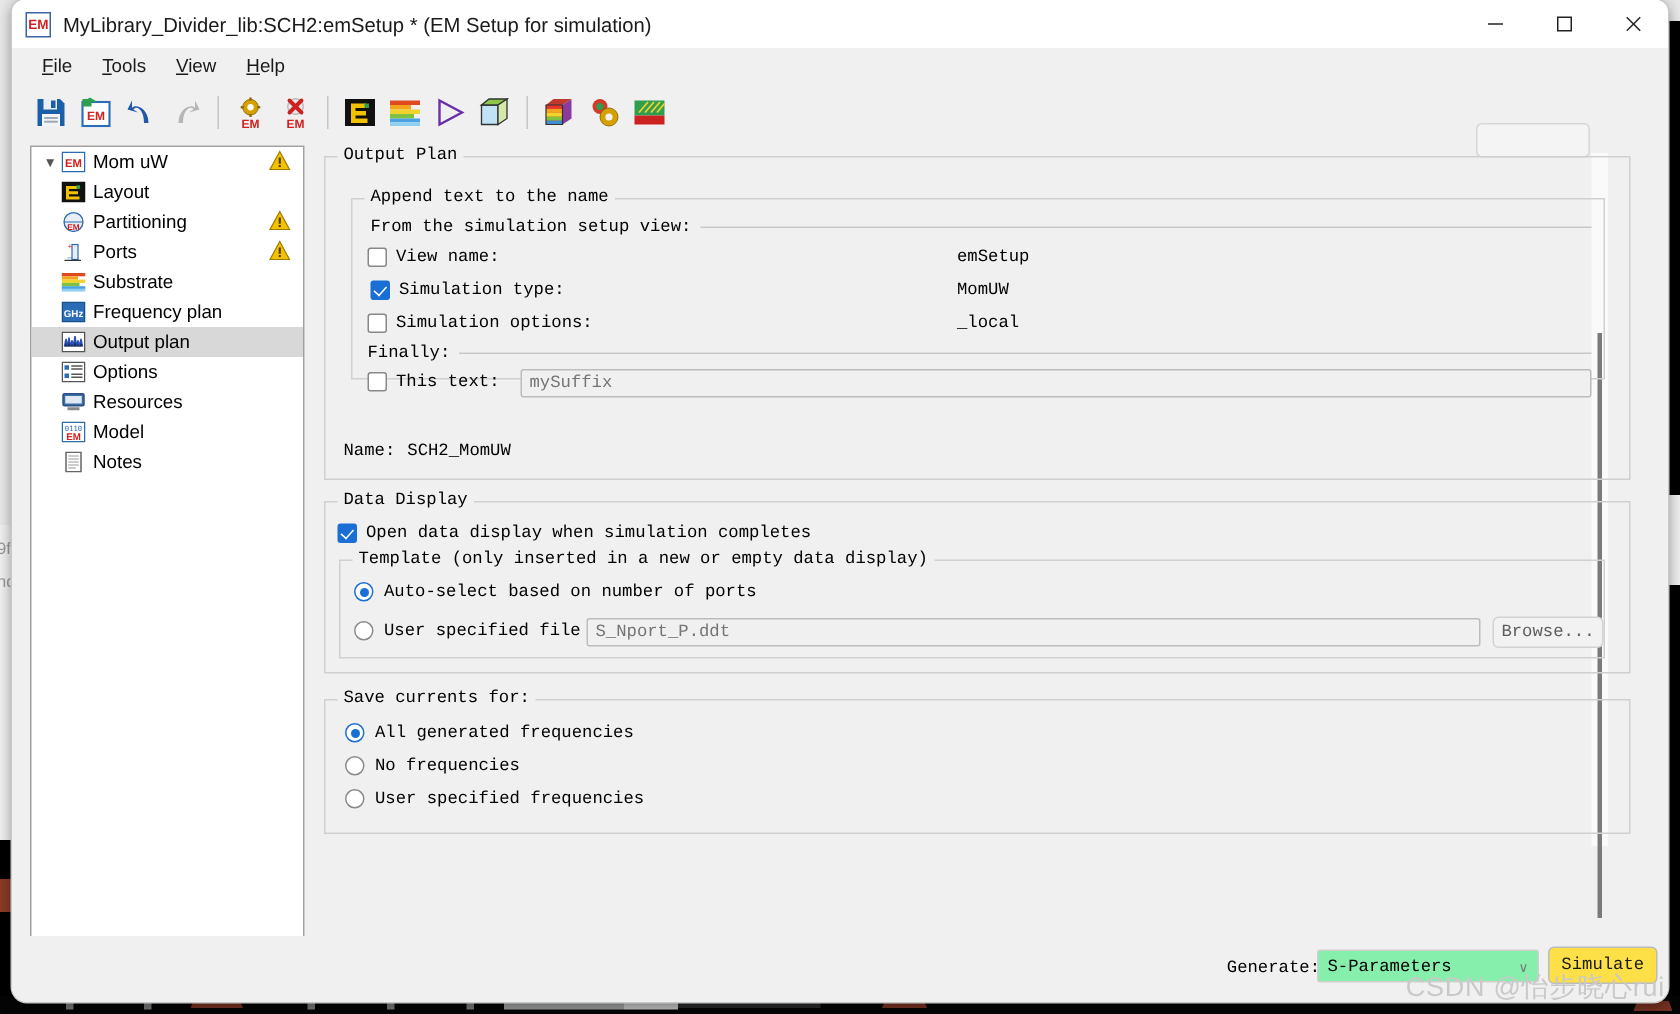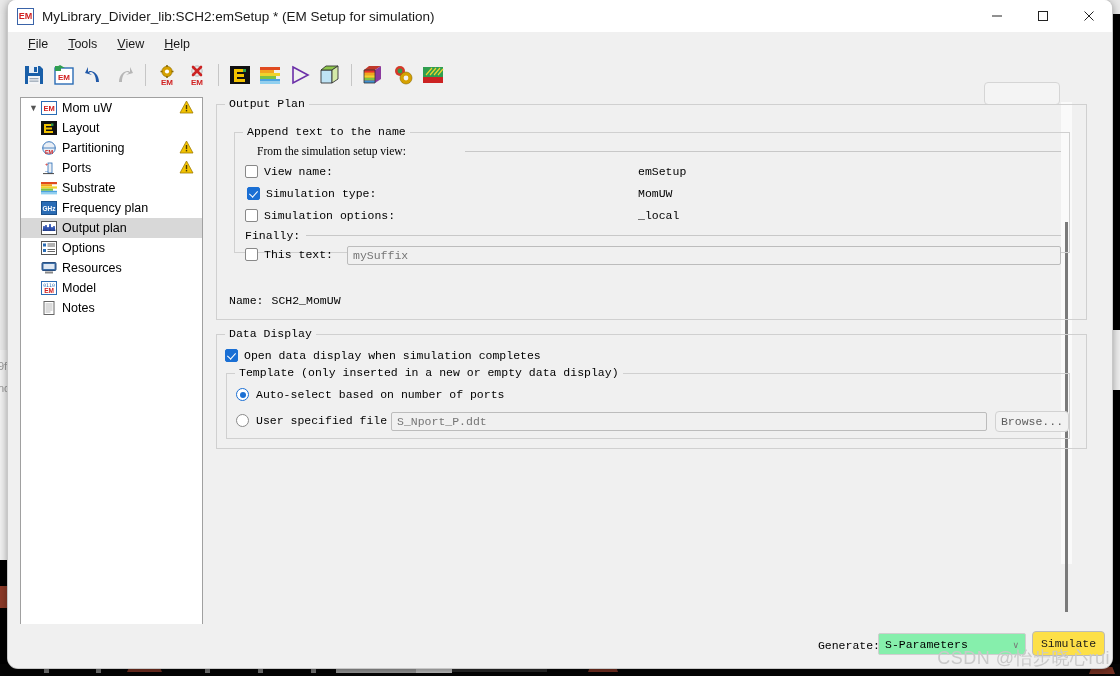--- a/index.html
+++ b/index.html
@@ -510,21 +510,21 @@
       </div>
 
       <div id="ghost-btn"></div>
 
       <div class="group" style="left:4px;top:10px;width:869px;height:214px;">
         <div class="glabel">Output Plan</div>
 
         <div class="group" style="left:17px;top:27px;width:834px;height:119px;">
           <div class="glabel">Append text to the name</div>
 
-          <div class="sep-title" style="left:22px;top:12px;font-family:Liberation Serif, serif;">From the simulation setup view:</div>
+          <div class="sep-title" style="left:12px;top:12px;">From the simulation setup view:</div>
           <div class="hline" style="left:230px;top:18px;width:596px;"></div>
 
           <div class="row" style="left:10px;top:32px;">
             <span class="cb"></span>
             <span class="mono">View name:</span>
           </div>
           <div class="row mono" style="left:403px;top:32px;text-align:center;">emSetup</div>
 
           <div class="row" style="left:12px;top:54px;">
             <span class="cb on"></span>
@@ -572,20 +572,36 @@
 
           <div class="row" style="left:9px;top:40px;">
             <span class="rb"></span>
             <span class="mono">User specified file</span>
           </div>
           <input class="tfield" style="position: absolute; left: 164px; top: 38px; width: 596px; height: 19px;" placeholder="S_Nport_P.ddt">
           <div class="btn" style="position:absolute;left:768px;top:37px;width:74px;height:21px;">Browse...</div>
         </div>
       </div>
 
+      <div class="group" style="left:4px;top:372px;width:869px;height:88px;">
+        <div class="glabel">Save currents for:</div>
+
+        <div class="row" style="left:13px;top:15px;">
+          <span class="rb on"></span>
+          <span class="mono">All generated frequencies</span>
+        </div>
+        <div class="row" style="left:13px;top:37px;">
+          <span class="rb"></span>
+          <span class="mono">No frequencies</span>
+        </div>
+        <div class="row" style="left:13px;top:59px;">
+          <span class="rb"></span>
+          <span class="mono">User specified frequencies</span>
+        </div>
+      </div>
 
     </div>
 
     <div id="bottombar">
       <div id="gen-label" class="mono">Generate:</div>
       <div id="combo">
         <span class="mono">S-Parameters</span>
         <span class="caret">∨</span>
       </div>
       <div id="sim-btn" class="btn dark">Simulate</div>

